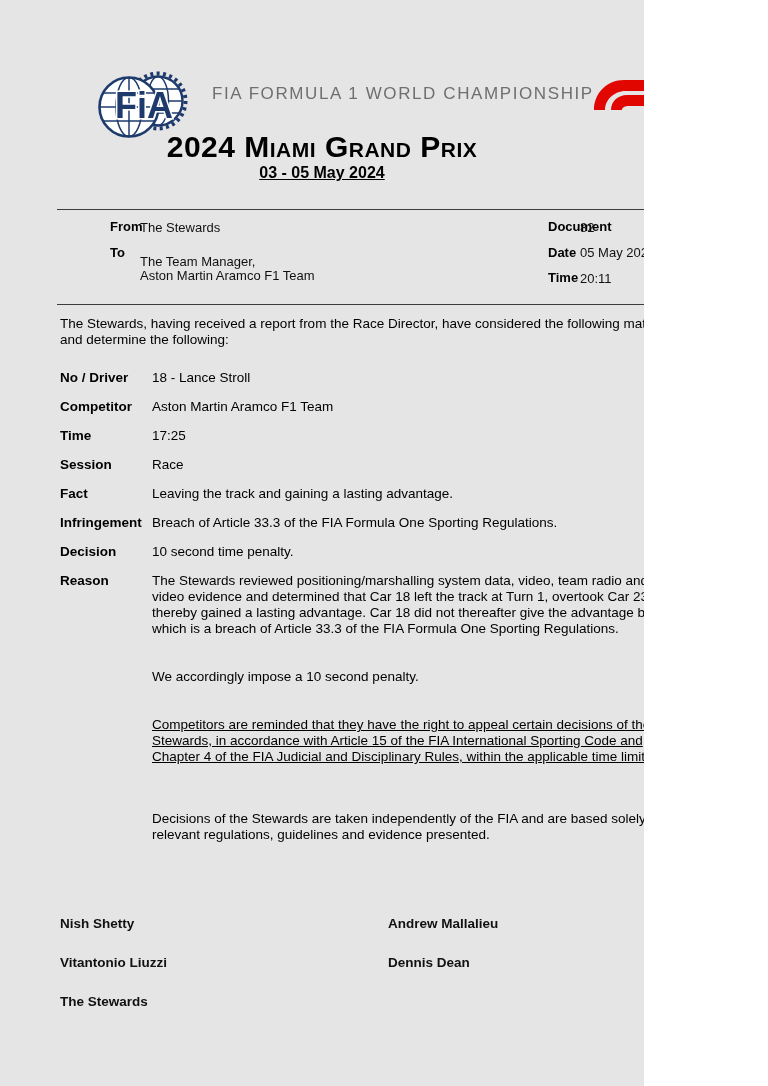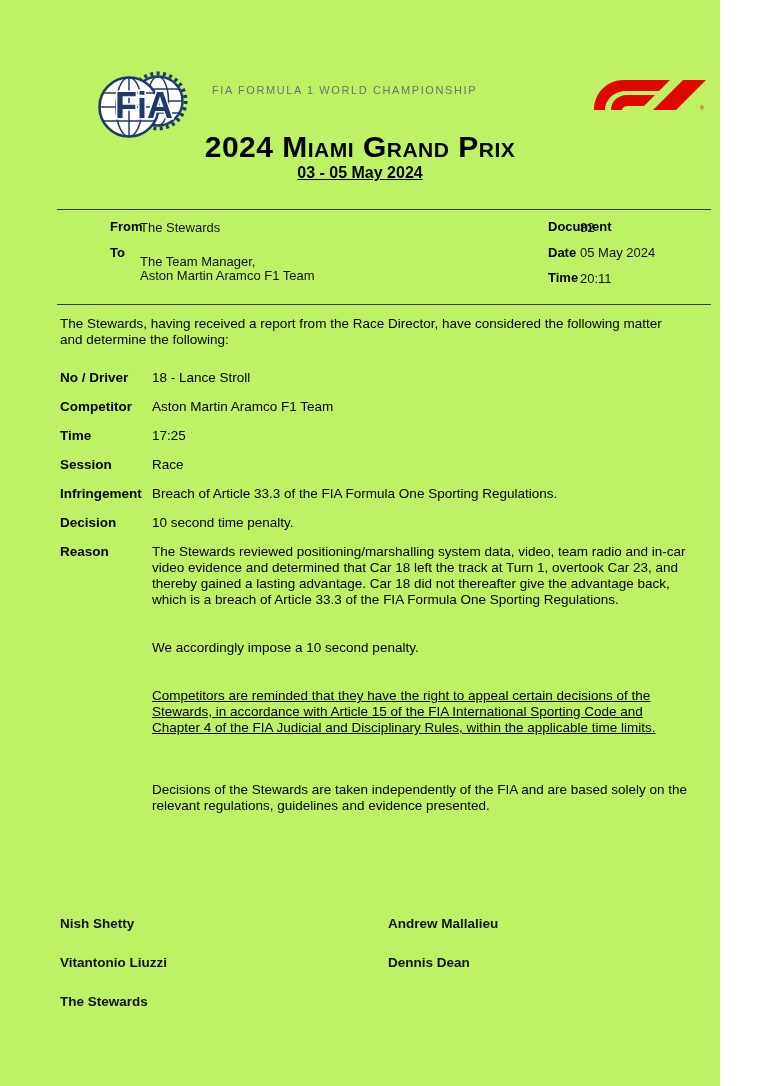--- a/index.html
+++ b/index.html
@@ -1,28 +1,28 @@
 <!DOCTYPE html>
 <html><head>
 <meta charset="utf-8">
 <style>
   html,body{margin:0;padding:0;background:#ffffff;}
   .page{
     position:relative;
-    width:720px;height:1086px;
-    background:#bef264;
+    width:644px;height:1086px;
+    background:#e5e5e5;
     font-family:"Liberation Sans", sans-serif;
     color:#111;
     overflow:hidden;
   }
   
   .fia-logo{position:absolute;left:98px;top:66px;width:92px;height:82px;}
   .championship{
     position:absolute;left:212px;top:84px;width:320px;
-    font-size:11px;letter-spacing:1.6px;color:#6f6f6f;
+    font-size:17px;letter-spacing:1.6px;color:#6f6f6f;
     font-weight:400;white-space:nowrap;
   }
   .f1-logo{position:absolute;left:594px;top:80px;width:112px;height:30px;}
   
   .title{
     position:absolute;left:0;right:0;top:130px;
     text-align:center;font-size:30px;font-weight:bold;
     font-variant:small-caps;letter-spacing:0.5px;color:#000;
   }
   .subtitle{
@@ -128,20 +128,24 @@
     </div>
     <div class="field">
       <span class="flabel">Time</span>
       <span class="fvalue">17:25</span>
     </div>
     <div class="field">
       <span class="flabel">Session</span>
       <span class="fvalue">Race</span>
     </div>
     <div class="field">
+      <span class="flabel">Fact</span>
+      <span class="fvalue">Leaving the track and gaining a lasting advantage.</span>
+    </div>
+    <div class="field">
       <span class="flabel">Infringement</span>
       <span class="fvalue">Breach of Article 33.3 of the FIA Formula One Sporting Regulations.</span>
     </div>
     <div class="field">
       <span class="flabel">Decision</span>
       <span class="fvalue">10 second time penalty.</span>
     </div>
     <div class="field">
       <span class="flabel">Reason</span>
       <div class="fvalue">

